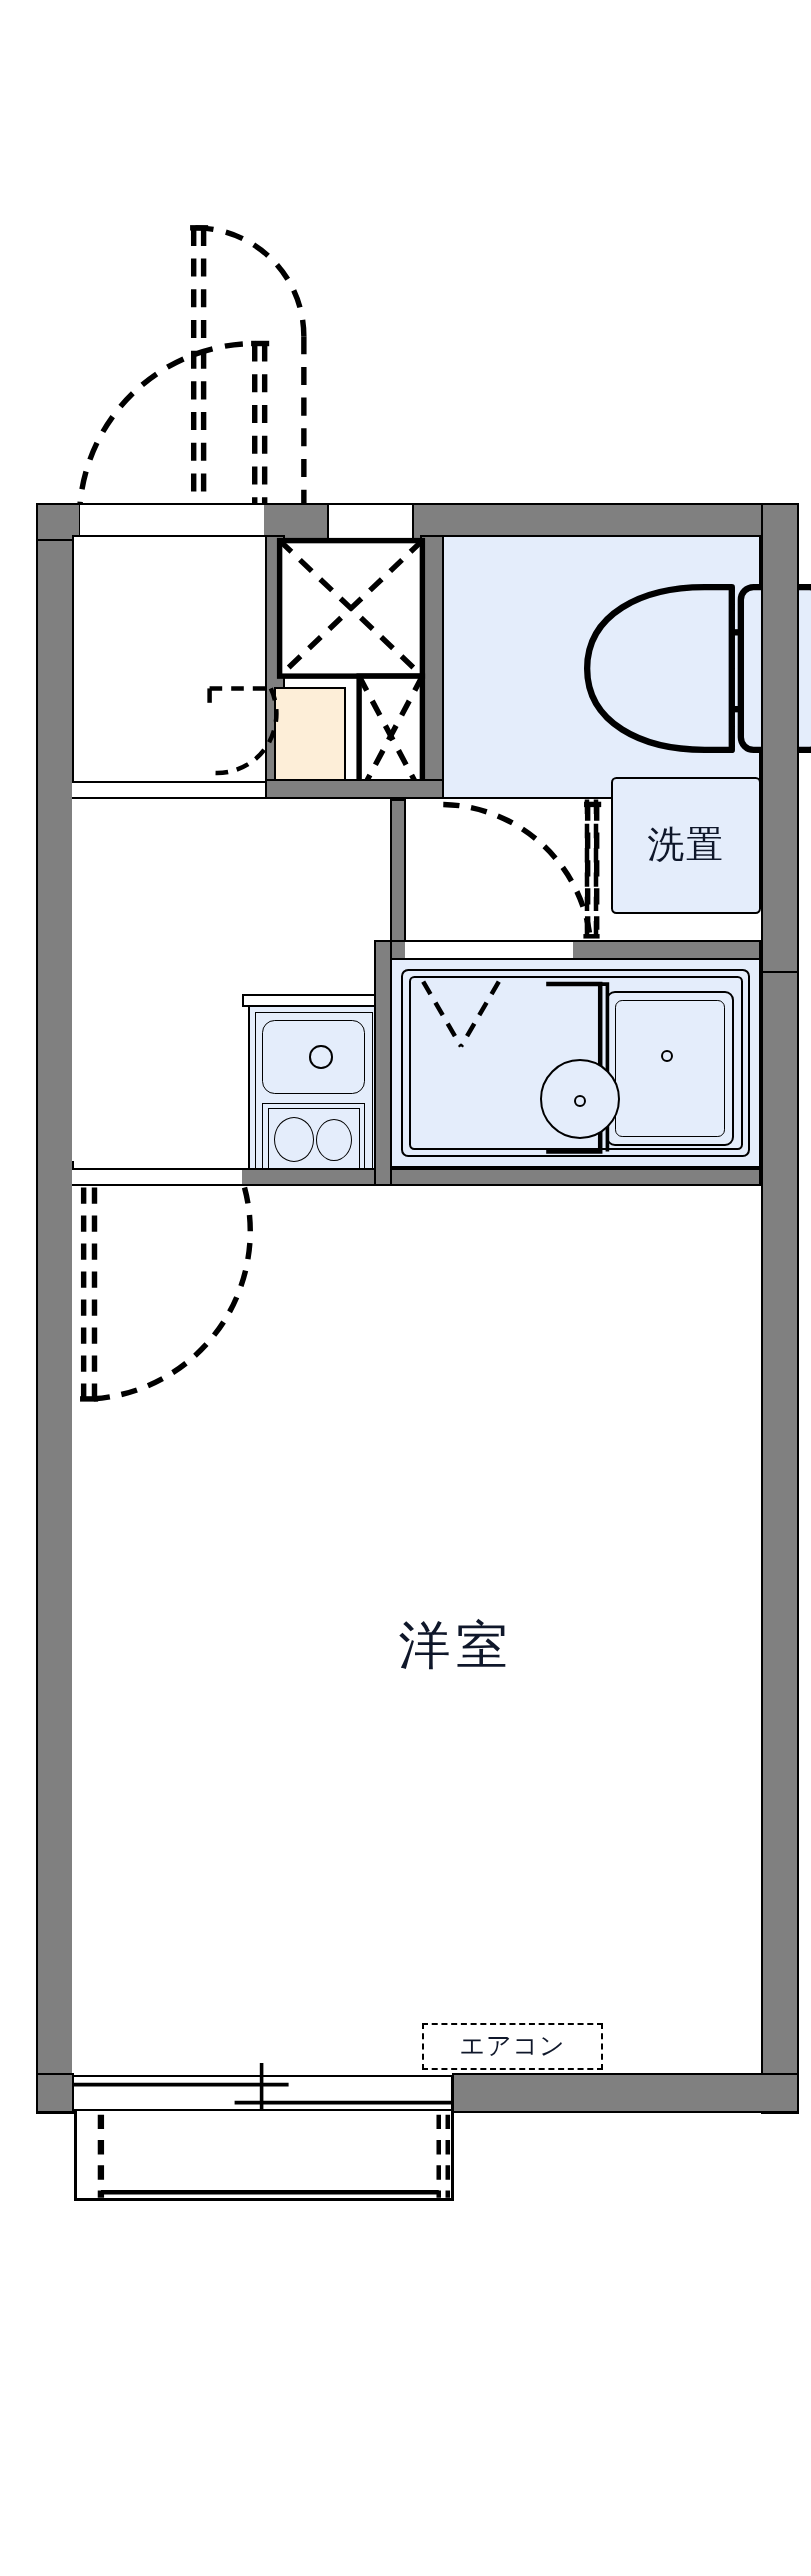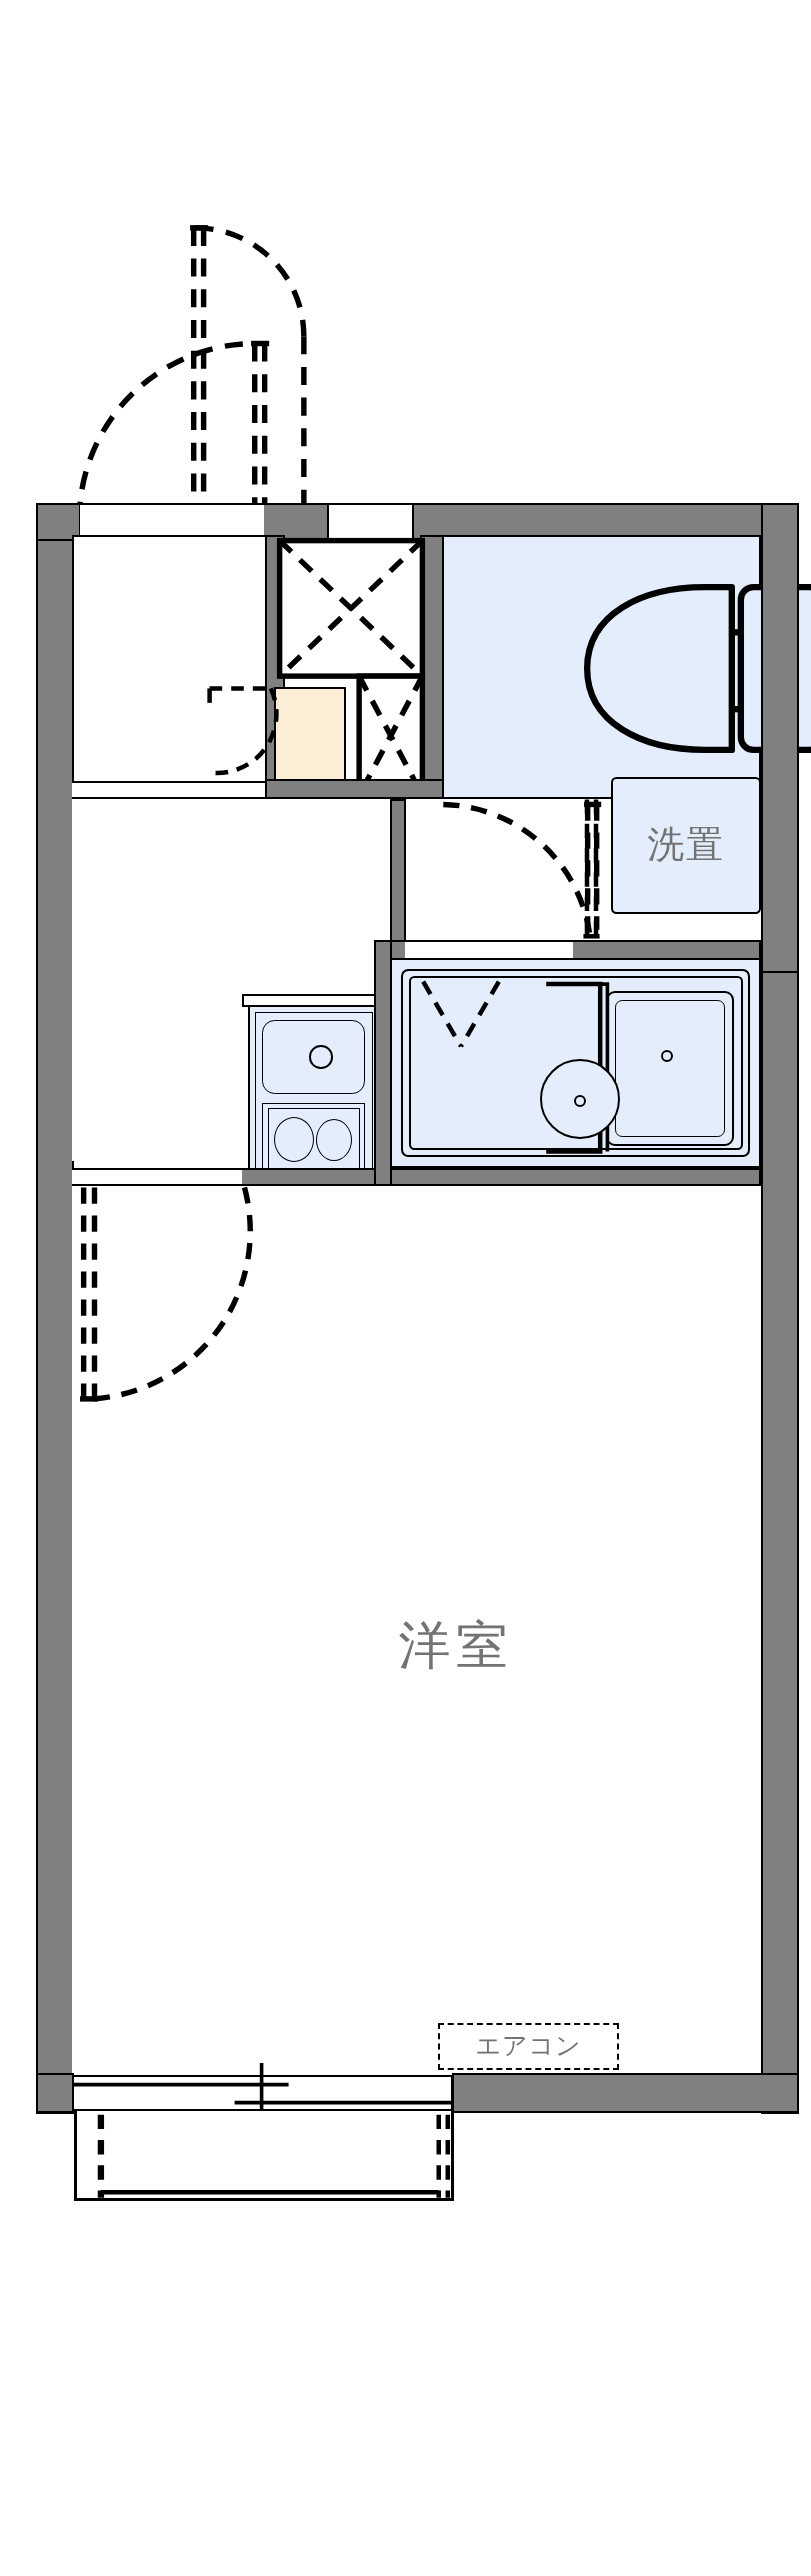--- a/index.html
+++ b/index.html
@@ -16,21 +16,21 @@
   .r-cream{background:#fdeed8;border:2.7px solid #000;}
   .r-plain{background:#ffffff;}
 
   
   .fx{background:#e4edfb;border:2.7px solid #000;}
   .fx2{background:#e4edfb;border:1.8px solid #000;}
   .round{border-radius:50%;}
 
   
   .lbl{display:flex;align-items:center;justify-content:center;
-       color:#737373;line-height:1.05;text-align:center;white-space:nowrap;}
+       color:#0f172a;line-height:1.05;text-align:center;white-space:nowrap;}
   .lbl-jp{font-size:37px;letter-spacing:1.8px;}
   .lbl-big{font-size:42px;letter-spacing:2.7px;}
   .lbl-ac{font-size:25px;letter-spacing:0.9px;}
 
   .dashbox{border:2.7px dashed #000;background:transparent;}
 
   svg{display:block;overflow:visible;}
 </style>
 </head>
 <body>
@@ -181,21 +181,21 @@
 
   <svg class="abs" style="left:71px;top:1182px;width:244px;height:235px;" viewBox="0 0 270 260" width="244" height="235">
     <line x1="14" y1="6" x2="14" y2="240" stroke="#000" stroke-width="6" stroke-dasharray="18,13"></line>
     <line x1="26" y1="6" x2="26" y2="240" stroke="#000" stroke-width="6" stroke-dasharray="18,13"></line>
     <line x1="10" y1="240" x2="30" y2="240" stroke="#000" stroke-width="6"></line>
     <path d="M 192 6 A 186 186 0 0 1 22 240" fill="none" stroke="#000" stroke-width="6" stroke-dasharray="18,13"></path>
   </svg>
 
   <div class="abs lbl" style="left:72px;top:1609px;width:768px;height:72px;font-size:52px;letter-spacing:5.4px;">洋室</div>
 
-  <div class="abs dashbox lbl lbl-ac" style="left:438px;top:2023px;width:181px;height:47px;text-align:center;">エアコン</div>
+  <div class="abs dashbox lbl lbl-ac" style="left:422px;top:2023px;width:181px;height:47px;text-align:center;">エアコン</div>
 
   <div class="abs wall" style="left:36px;top:2073px;width:38px;height:40px;"></div>
 
   <div class="abs wall" style="left:452px;top:2073px;width:347px;height:40px;"></div>
 
   <div class="abs" style="left:72px;top:2075px;width:381px;height:36px;background:#ffffff;border:2.7px solid #000;"></div>
   <svg class="abs" style="left:72px;top:2063px;width:381px;height:63px;" viewBox="0 0 422 70" width="381" height="63">
     <line x1="0" y1="24" x2="240" y2="24" stroke="#000" stroke-width="4"></line>
     <line x1="180" y1="44" x2="422" y2="44" stroke="#000" stroke-width="4"></line>
     <line x1="210" y1="0" x2="210" y2="70" stroke="#000" stroke-width="4"></line>

